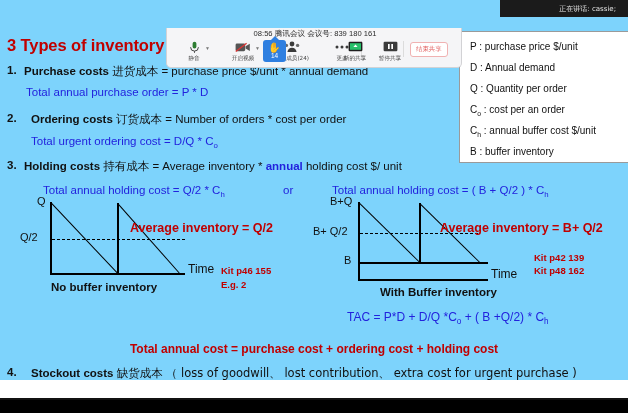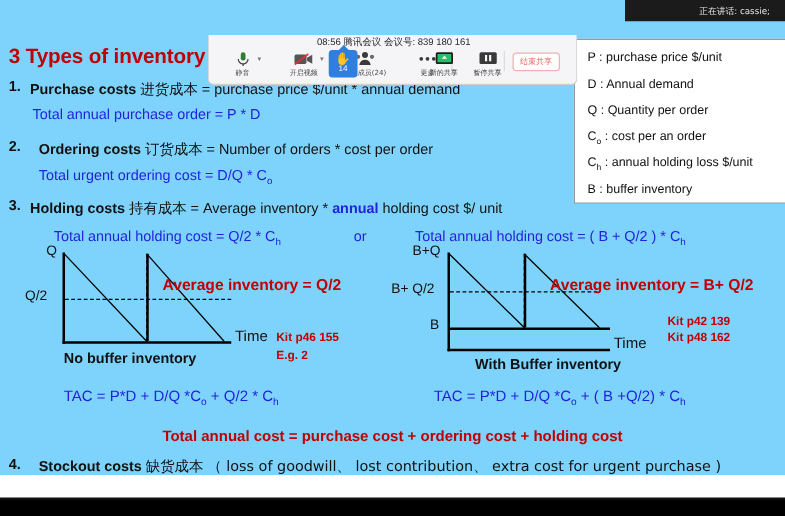--- a/index.html
+++ b/index.html
@@ -184,23 +184,20 @@
       <div class="clab" style="left:-18px;top:-3px;">B+Q</div>
       <div class="clab" style="left:-35px;top:27px;">B+ Q/2</div>
       <div class="clab" style="left:-4px;top:56px;">B</div>
       <div class="clab" style="left:143px;top:69px;font-size:12px;">Time</div>
       <div class="caption" style="left:32px;top:88px;">With Buffer inventory</div>
     </div>
     <div class="bigred" style="left:440px;top:221px;">Average inventory = B+ Q/2</div>
     <div class="smallred" style="left:534px;top:252px;">Kit   p42      139</div>
     <div class="smallred" style="left:534px;top:265px;">Kit   p48      162</div>
 
-    <div class="blueline" style="left:51px;top:310px;font-size:12px;">
-      <span>TAC = P*D +  D/Q *C</span><sub>o</sub><span>  +  Q/2 * C</span><sub>h</sub>
-    </div>
     <div class="blueline" style="left:347px;top:310px;font-size:12px;">
       <span>TAC = P*D +  D/Q *C</span><sub>o</sub><span>  +  ( B +Q/2) * C</span><sub>h</sub>
     </div>
 
     <div class="totalcost">Total annual cost = purchase cost + ordering cost + holding cost</div>
 
     <div class="num" style="left:7px;top:366px;">4.</div>
     <div class="line" style="left:31px;top:366px;">
       <b>Stockout costs</b>
       <span class="cn">缺货成本</span>
@@ -208,21 +205,21 @@
     </div>
 
     <div class="legend">
       <div class="row" style="top:9px;">P : purchase price $/unit</div>
       <div class="row" style="top:30px;">D : Annual demand</div>
       <div class="row" style="top:51px;">Q : Quantity per order</div>
       <div class="row" style="top:72px;">
         <span>C</span><sub>o</sub><span> : cost per an order</span>
       </div>
       <div class="row" style="top:93px;">
-        <span>C</span><sub>h</sub><span> : annual holding loss $/unit</span>
+        <span>C</span><sub>h</sub><span> : annual buffer cost $/unit</span>
       </div>
       <div class="row" style="top:114px;">B : buffer inventory</div>
     </div>
 
   </div>
 
   <div class="topbar">
     <div class="meta">08:56   腾讯会议 会议号:  839 180 161</div>
 
     <div class="tb-item" style="left:4px;">

